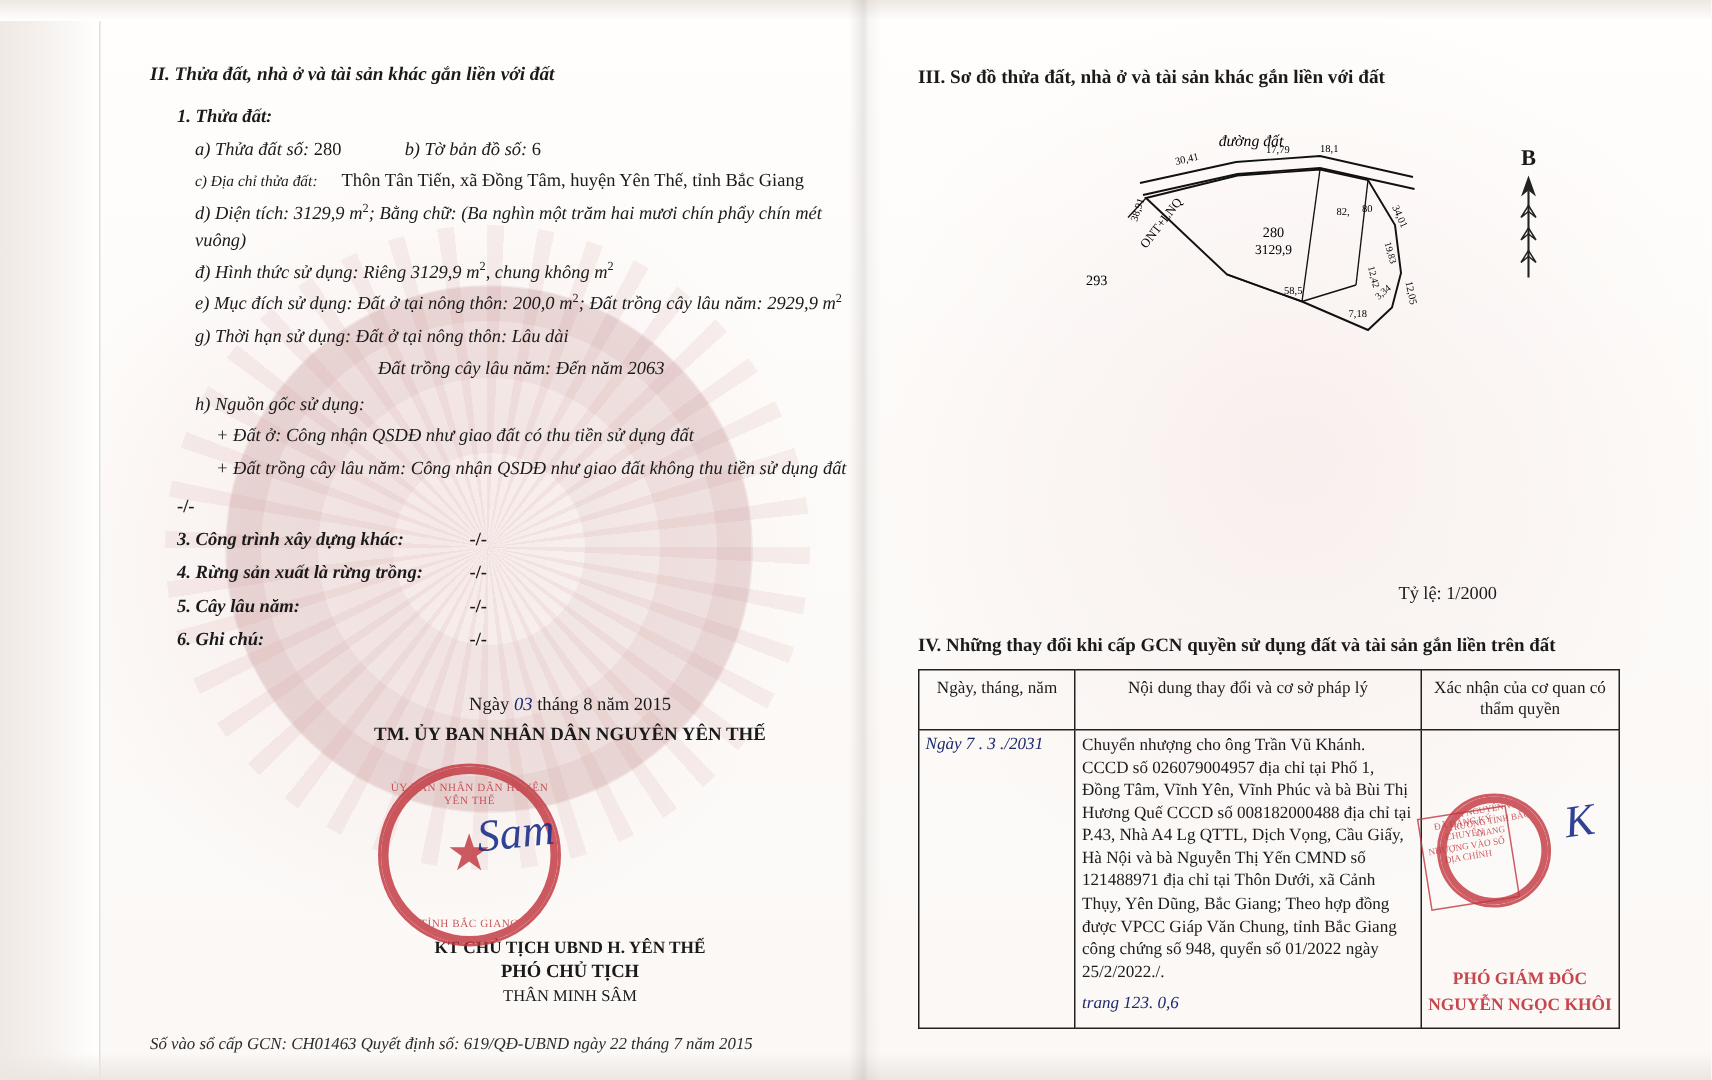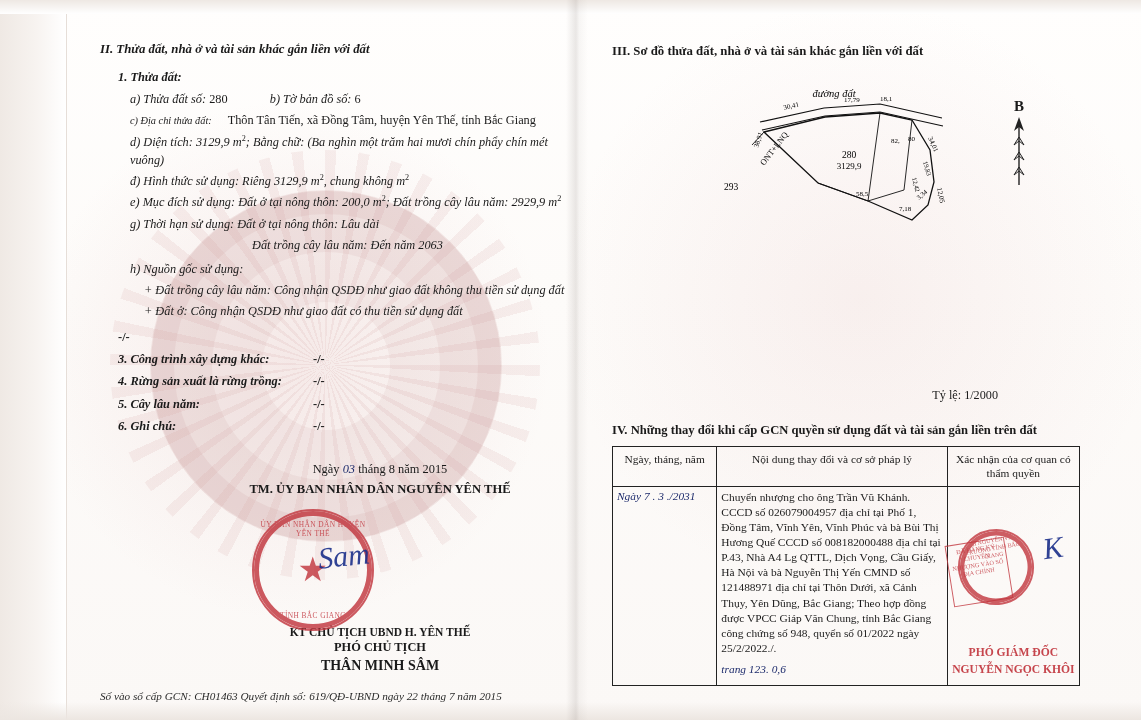--- a/index.html
+++ b/index.html
@@ -219,22 +219,22 @@
     font-weight: bold;
     font-size: 11.5px;
     margin-top: -2px;
   }
   .sign-role {
     font-weight: bold;
     font-size: 12.4px;
     margin-top: 2px;
   }
   .sign-name {
-    font-weight: bold;
-    font-size: 14px;
+    font-weight: normal;
+    font-size: 11px;
     margin-top: 3px;
   }
   .footer-note {
     position: absolute;
     left: 100px;
     top: 690px;
     font-size: 11.2px;
     color: #2a2a2a;
     font-style: italic;
   }
@@ -431,24 +431,24 @@
       <span class="lbl-it">g) Thời hạn sử dụng: Đất ở tại nông thôn: Lâu dài</span>
     </div>
     <div class="row-line indent3">
       <span class="lbl-it">Đất trồng cây lâu năm:  Đến năm 2063</span>
     </div>
 
     <div class="row-line" style="margin-top:6px">
       <span class="lbl-it">h) Nguồn gốc sử dụng:</span>
     </div>
     <div class="row-line indent2">
+      <span class="lbl-it">+ Đất ở: Công nhận QSDĐ như giao đất có thu tiền sử dụng đất</span>
+    </div>
+    <div class="row-line indent2">
       <span class="lbl-it">+ Đất trồng cây lâu năm: Công nhận QSDĐ như giao đất không thu tiền sử dụng đất</span>
-    </div>
-    <div class="row-line indent2">
-      <span class="lbl-it">+ Đất ở: Công nhận QSDĐ như giao đất có thu tiền sử dụng đất</span>
     </div>
 
     <div class="num-list">
       <div class="num-item">
         <span class="nm-val">-/-</span>
       </div>
       <div class="num-item">
         <span class="nm-label">3. Công trình xây dựng khác:</span>
         <span class="nm-val">-/-</span>
       </div>

